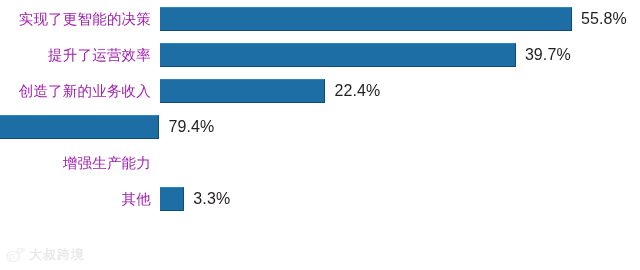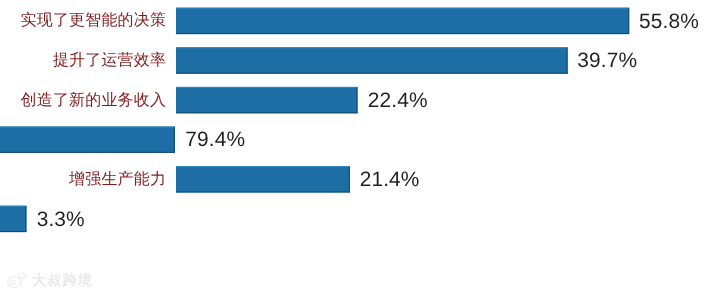--- a/index.html
+++ b/index.html
@@ -31,21 +31,21 @@
     height:24px;
     margin-bottom:12px;
   }
 
   .cat-label {
     width:160px;
     flex:0 0 160px;
     text-align:right;
     padding-right:9px;
     font-size:14.5px;
-    color:#7f1d1d;
+    color:#a21caf;
     line-height:1;
     white-space:nowrap;
     letter-spacing:0.2px;
   }
 
   .bar-area {
     position:relative;
     flex:1 1 auto;
     height:24px;
     display:flex;
@@ -55,21 +55,21 @@
   .bar {
     height:24px;
     background:#1c6ea4;
     border-top:1px solid #2d86bd;
     border-bottom:1px solid #134c73;
     border-right:1px solid #134c73;
     box-shadow:inset 0 0 0 0 rgba(0,0,0,0);
   }
 
   .bar-value {
-    font-size:19px;
+    font-size:16px;
     color:#231f20;
     line-height:1;
     margin-left:9px;
     white-space:nowrap;
     letter-spacing:0.1px;
   }
 
   
   #watermark {
     position:absolute;
@@ -125,26 +125,23 @@
         </div>
       </div>
       <div class="bar-row">
         <div class="bar-area">
           <div class="bar" style="width: 159.484px; background: rgb(28, 110, 164); border-top-color: rgb(45, 134, 189); border-bottom-color: rgb(19, 76, 115); border-right-color: rgb(19, 76, 115);"></div>
           <div class="bar-value">79.4%</div>
         </div>
       </div>
       <div class="bar-row">
         <div class="cat-label">增强生产能力</div>
-        <div class="bar-area">
-          <div class="bar" style="width: 158.007px; background: rgb(28, 110, 164); border-top-color: rgb(45, 134, 189); border-bottom-color: rgb(19, 76, 115); border-right-color: rgb(19, 76, 115);"></div>
-          <div class="bar-value">21.4%</div>
-        </div>
       </div>
       <div class="bar-row">
+        <div class="cat-label">其他</div>
         <div class="bar-area">
           <div class="bar" style="width: 24.3656px; background: rgb(28, 110, 164); border-top-color: rgb(45, 134, 189); border-bottom-color: rgb(19, 76, 115); border-right-color: rgb(19, 76, 115);"></div>
           <div class="bar-value">3.3%</div>
         </div>
       </div>
     </div>
 
   <div id="watermark">
     <span class="wm-logo">
       <svg viewBox="0 0 38 32" width="19" height="16" aria-hidden="true">

